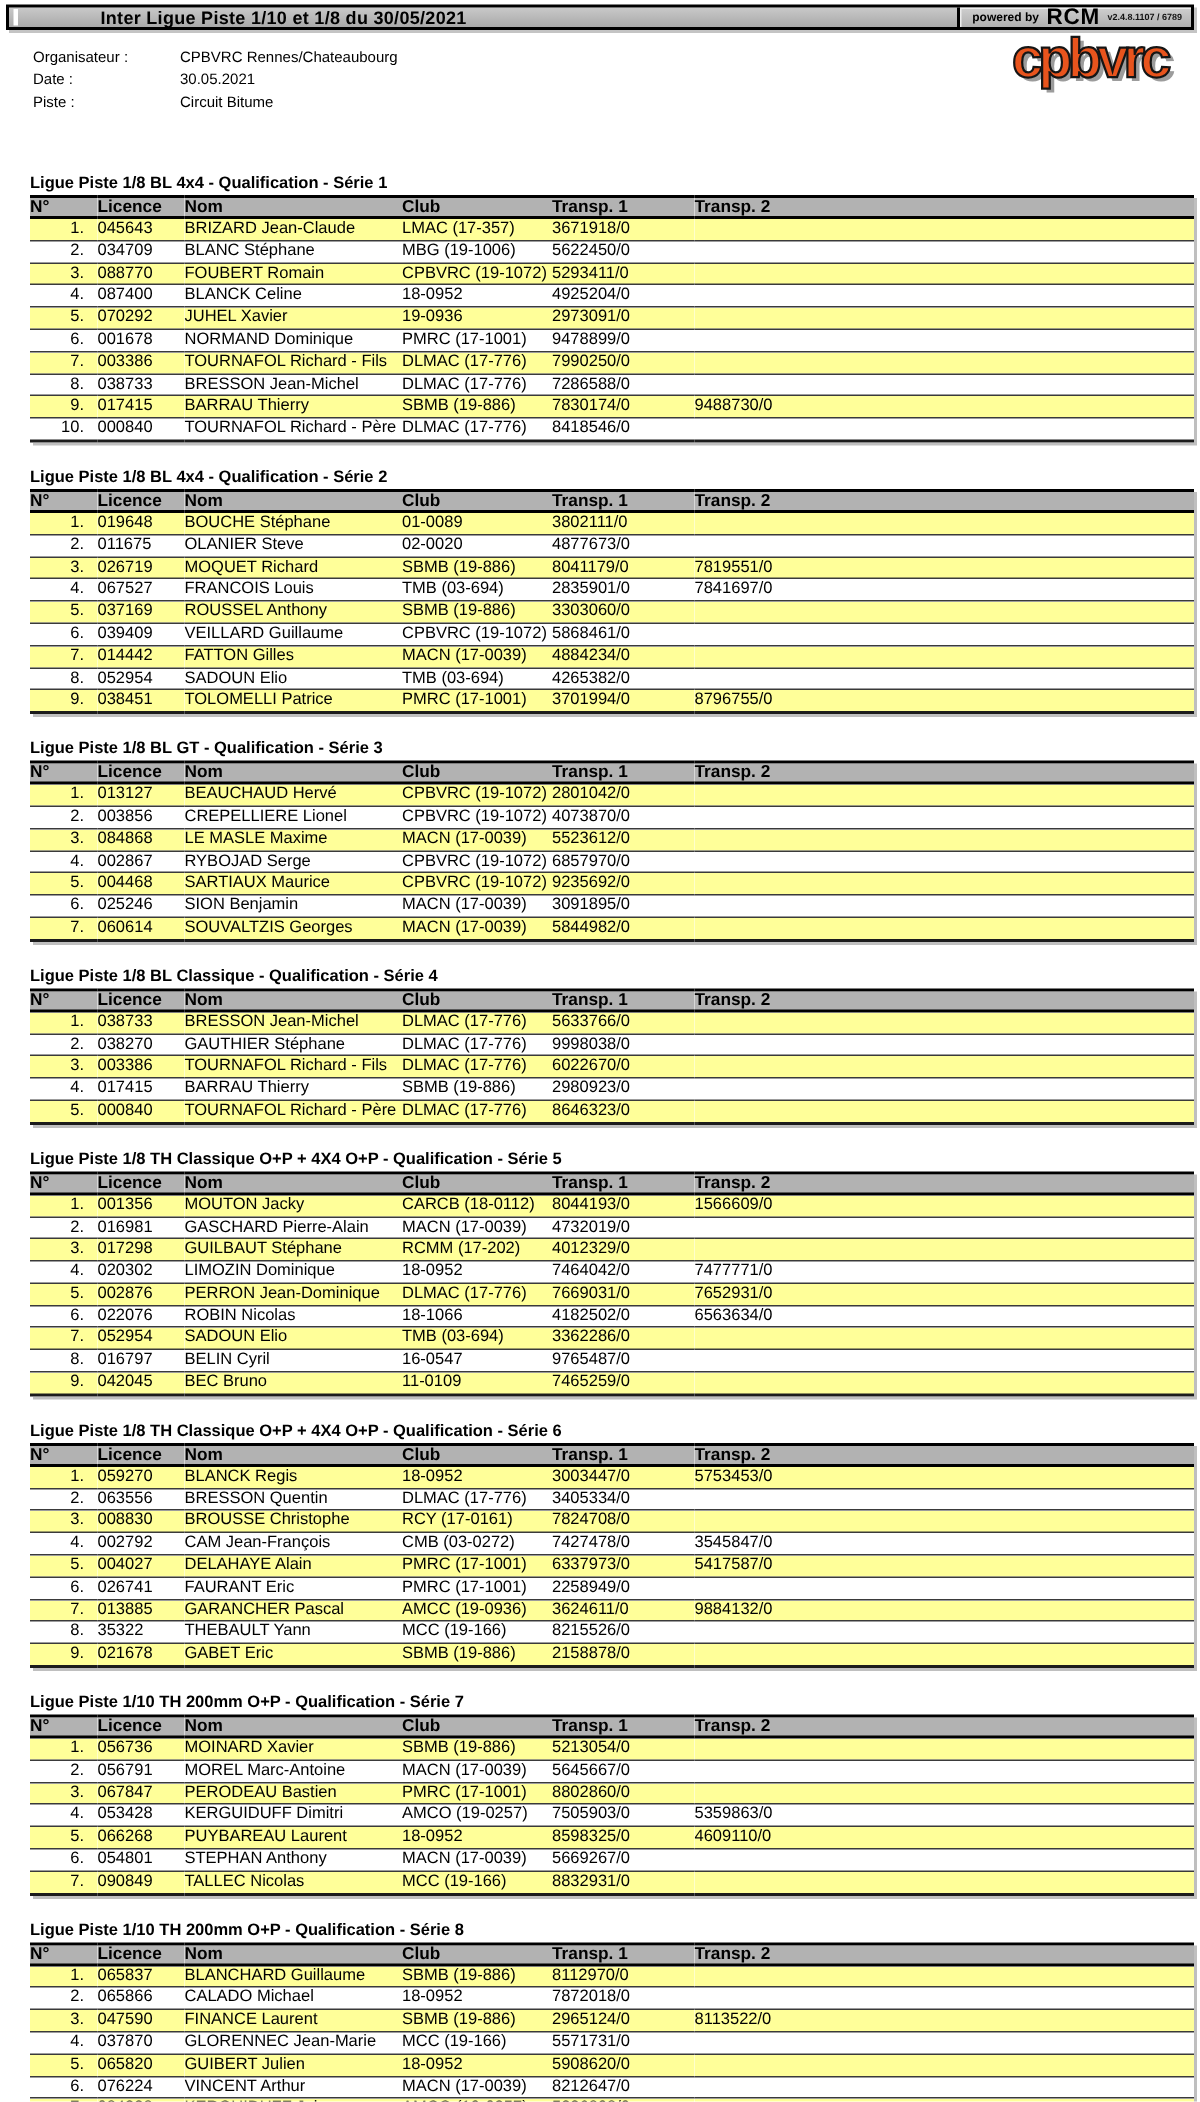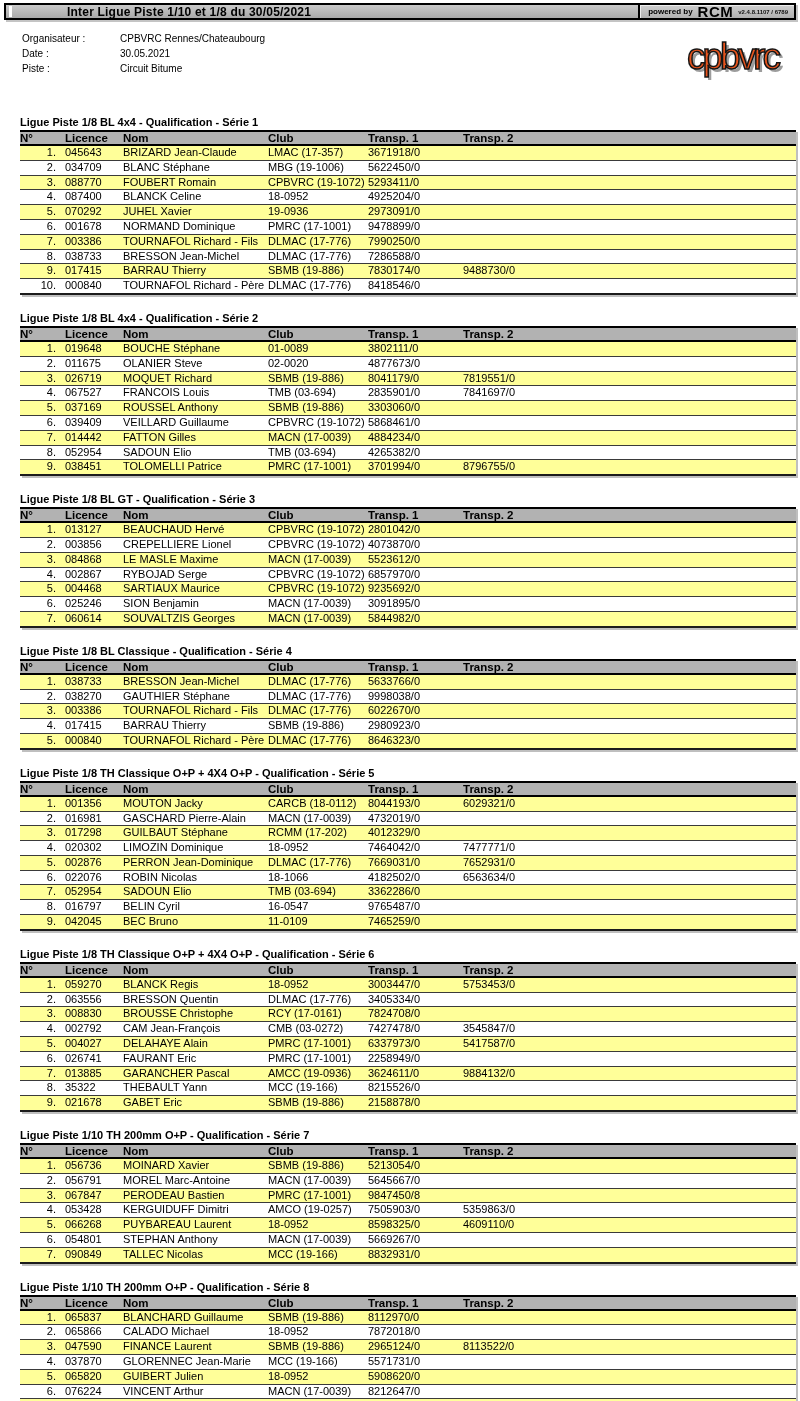--- a/index.html
+++ b/index.html
@@ -54,23 +54,23 @@
   .powered .ver { font-size: 6px; font-weight: bold; color: #111; }
 
   
   .info { margin: 11px 0 0 22px; font-size: 10px; }
   .info-row { display: flex; height: 15px; align-items: center; }
   .info-label { width: 98px; flex: 0 0 auto; }
 
   
   .logo {
     position: absolute;
-    top: 36px; right: 22px;
+    top: 18px; right: 22px;
     font-size: 37px;
-    font-weight: 400;
+    font-weight: 700;
     letter-spacing: -3px;
     color: #e8541d;
     -webkit-text-stroke: 1.5px #151515;
     text-shadow: 3px 3px 0 #9c9c9c;
     font-family: "Liberation Sans", sans-serif;
   }
 
   
   #sections { margin-top: 40px; }
   .section { margin: 0 20px 0 20px; padding-top: 17px; }
@@ -475,21 +475,21 @@
             <th class="c5">Transp. 2</th>
           </tr>
         </thead>
         <tbody>
           <tr class="odd">
             <td class="c0">1.</td>
             <td class="c1">001356</td>
             <td class="c2">MOUTON Jacky</td>
             <td class="c3">CARCB (18-0112)</td>
             <td class="c4">8044193/0</td>
-            <td class="c5">6029321/0</td>
+            <td class="c5">1566609/0</td>
           </tr>
           <tr class="even">
             <td class="c0">2.</td>
             <td class="c1">016981</td>
             <td class="c2">GASCHARD Pierre-Alain</td>
             <td class="c3">MACN (17-0039)</td>
             <td class="c4">4732019/0</td>
             <td class="c5"></td>
           </tr>
           <tr class="odd">
@@ -668,21 +668,21 @@
             <td class="c2">MOREL Marc-Antoine</td>
             <td class="c3">MACN (17-0039)</td>
             <td class="c4">5645667/0</td>
             <td class="c5"></td>
           </tr>
           <tr class="odd">
             <td class="c0">3.</td>
             <td class="c1">067847</td>
             <td class="c2">PERODEAU Bastien</td>
             <td class="c3">PMRC (17-1001)</td>
-            <td class="c4">9847450/8</td>
+            <td class="c4">8802860/0</td>
             <td class="c5"></td>
           </tr>
           <tr class="even">
             <td class="c0">4.</td>
             <td class="c1">053428</td>
             <td class="c2">KERGUIDUFF Dimitri</td>
             <td class="c3">AMCO (19-0257)</td>
             <td class="c4">7505903/0</td>
             <td class="c5">5359863/0</td>
           </tr>

